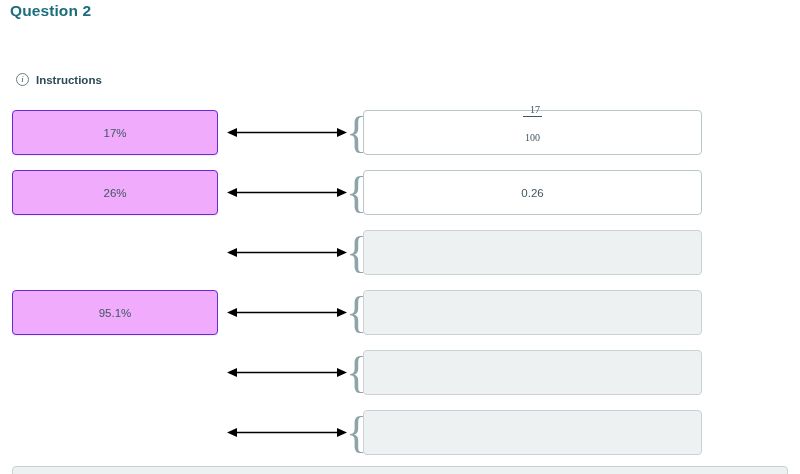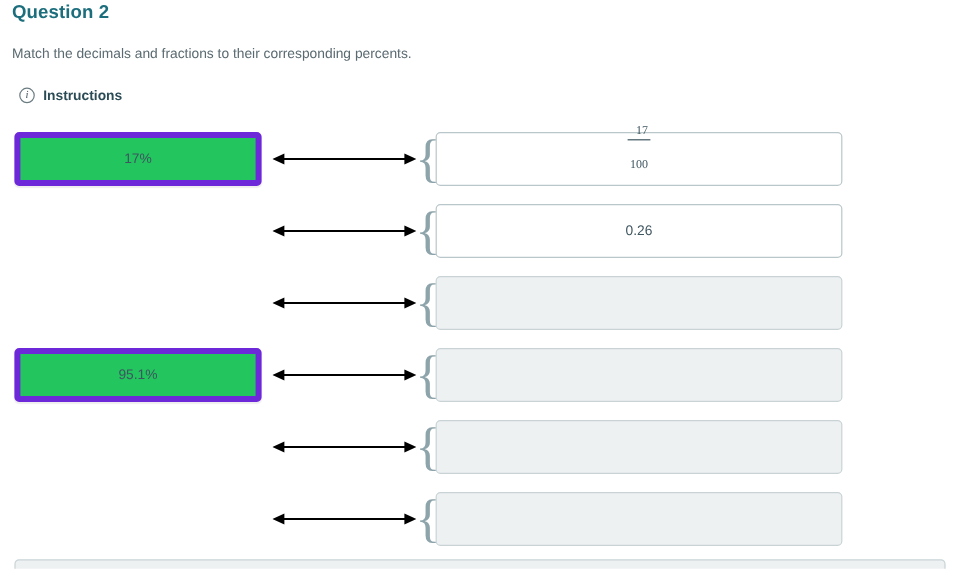--- a/index.html
+++ b/index.html
@@ -82,22 +82,22 @@
     margin-bottom: 15px;
   }
 
   .left-box {
     position: absolute;
     left: 12px;
     top: 0;
     width: 206px;
     height: 45px;
     box-sizing: border-box;
-    background: #22c55e;
-    border: 5px solid #6d28d9;
+    background: #f0abfc;
+    border: 1px solid #6d28d9;
     border-radius: 4px;
     display: flex;
     align-items: center;
     justify-content: center;
     font-size: 11.5px;
     color: #3f5660;
     box-shadow: 0 1px 1px rgba(0,0,0,0.07);
   }
 
   .arrow {
@@ -174,21 +174,20 @@
     border-radius: 4px;
   }
 </style>
 </head>
 <body>
 
 <div class="page">
 
   <div class="question-title">Question 2</div>
 
-  <div class="question-desc">Match the decimals and fractions to their corresponding percents.</div>
 
   <div class="instructions-row">
     <span class="info-icon">i</span>
     <span class="instructions-label">Instructions</span>
   </div>
 
   <div class="rows">
 
     <div class="match-row">
       <div class="left-box">17%</div>
@@ -200,20 +199,21 @@
       <div class="brace">{</div>
       <div class="right-box filled">
         <span class="frac">
           <span class="num">17</span>
           <span class="den">100</span>
         </span>
       </div>
     </div>
 
     <div class="match-row">
+      <div class="left-box">26%</div>
       <svg class="arrow" viewBox="0 0 120 45">
         <line x1="8" y1="22.5" x2="112" y2="22.5" stroke="#000" stroke-width="1.6"></line>
         <polygon points="0,22.5 10,18 10,27" fill="#000"></polygon>
         <polygon points="120,22.5 110,18 110,27" fill="#000"></polygon>
       </svg>
       <div class="brace">{</div>
       <div class="right-box filled">0.26</div>
     </div>
 
     <div class="match-row">

